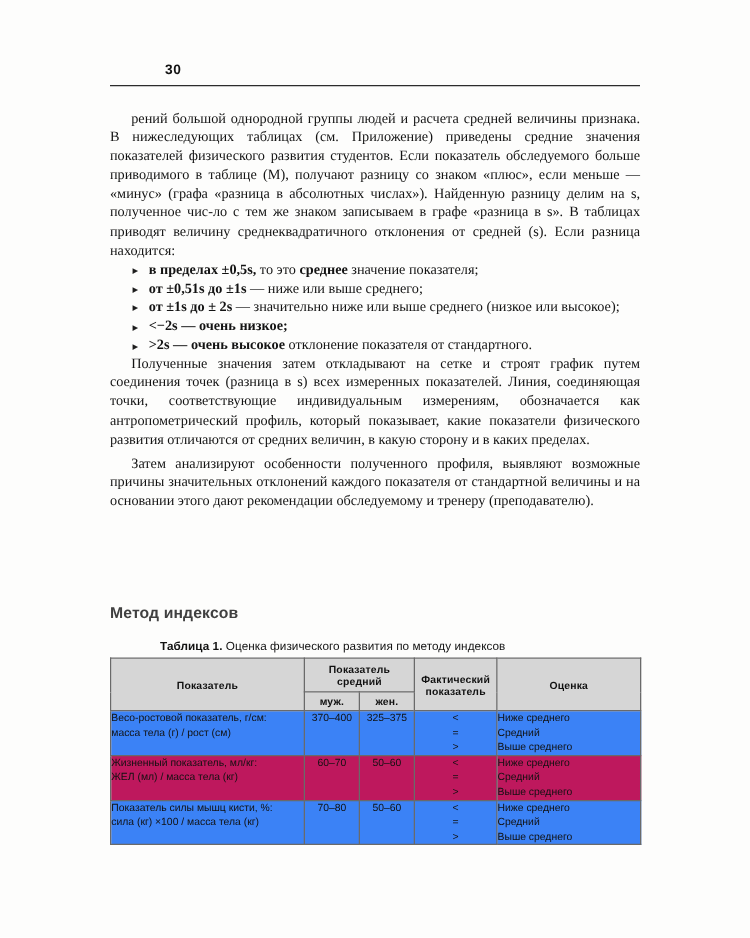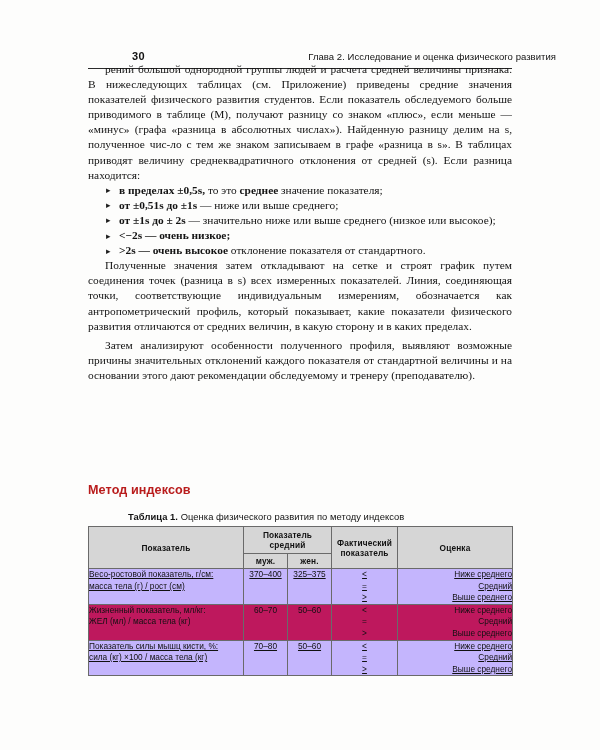--- a/index.html
+++ b/index.html
@@ -56,21 +56,21 @@
     top: 68px;
     width: 424px;
     height: 1.4px;
     background: #2b2b2b;
   }
 
   
   .body-col {
     position: absolute;
     left: 88px;
-    top: 62px;
+    top: 88px;
     width: 424px;
   }
   p.para {
     margin: 0;
     font-size: 11.4px;
     line-height: 15.1px;
     text-align: justify;
     text-justify: inter-word;
     text-indent: 17px;
     color: #131313;
@@ -105,21 +105,21 @@
   b, strong { font-weight: bold; }
 
   
   .sect-head {
     position: absolute;
     left: 88px;
     top: 483px;
     font-family: "Liberation Sans", "DejaVu Sans", sans-serif;
     font-size: 12.6px;
     font-weight: bold;
-    color: #b91c1c;
+    color: #404040;
     letter-spacing: 0.1px;
   }
 
   
   .tbl-caption {
     position: absolute;
     left: 88px;
     top: 511px;
     font-family: "Liberation Sans", "DejaVu Sans", sans-serif;
     font-size: 9.4px;
@@ -171,37 +171,36 @@
     padding: 3px 2px 5px;
     line-height: 11.6px;
   }
   td.c-sign {
     text-align: center;
     padding: 3px 2px 5px;
     line-height: 11.6px;
   }
   td.c-sign span { display: block; }
   td.c-eval {
-    text-align: right;
+    text-align: left;
     padding: 3px 4px 5px 8px;
     line-height: 11.6px;
   }
   td.c-eval span { display: block; }
   tr.shaded td { background: #be185d; }
-  tr.plain td { background: #c4b5fd; text-decoration: underline; }
+  tr.plain td { background: #3b82f6; }
   .nm-line { display: block; white-space: nowrap; }
 </style>
 </head>
 <body>
 
 <div class="page">
 
   <div class="runhead">
     <span class="folio">30</span>
-    <span class="chaptitle">Глава 2. Исследование и оценка физического развития</span>
   </div>
   <div class="rule"></div>
 
   <div class="body-col">
     <p class="para">рений большой однородной группы людей и расчета средней величины признака. В нижеследующих таблицах (см. Приложение) приведены средние значения показателей физического развития студентов. Если показатель обследуемого больше приводимого в таблице (М), получают разницу со знаком «плюс», если меньше — «минус» (графа «разница в абсолютных числах»). Найденную разницу делим на s, полученное чис-ло с тем же знаком записываем в графе «разница в s». В таблицах приводят величину среднеквадратичного отклонения от средней (s). Если разница находится:</p>
 
     <ul class="bullets">
       <li>
         <span class="tri">▸</span>
         <b>в пределах ±0,5s,</b><span> то это </span><b>среднее</b><span> значение показателя;</span>

